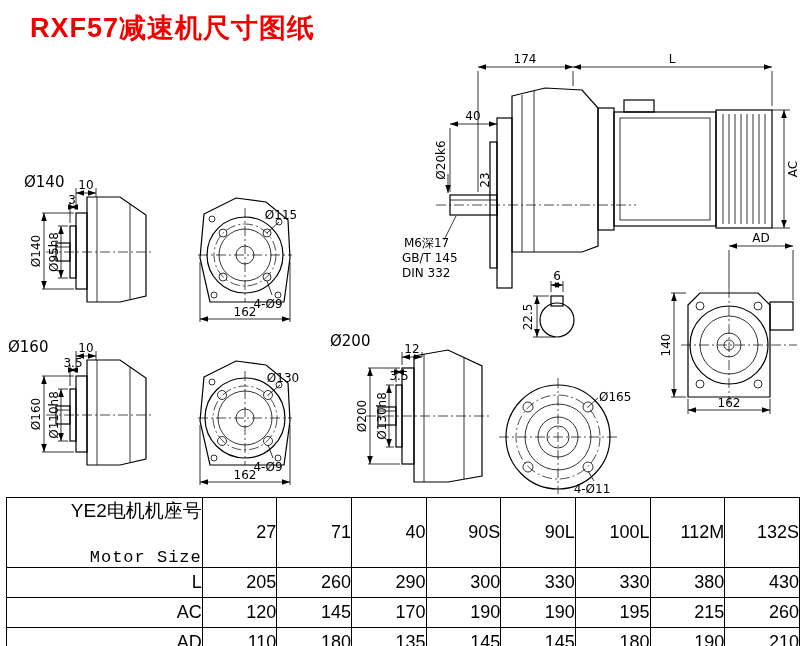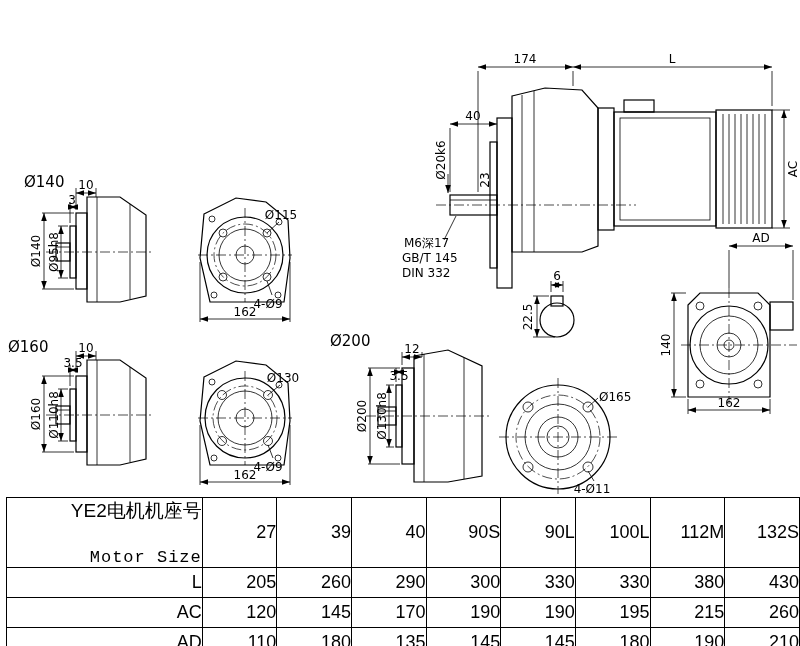--- a/index.html
+++ b/index.html
@@ -24,20 +24,21 @@
   table.spec td.c0{width:196px;}
   table.spec tr.hdr td{height:56px;}
   .cn{font-size:19px;}
   .en{font-family:"Liberation Mono",monospace;font-size:17px;letter-spacing:1px;margin-top:24px;}
 </style>
 </head>
 <body>
 
 <div id="page">
 
+  <div class="title">RXF57减速机尺寸图纸</div>
 
   <svg class="draw" width="800" height="494" viewBox="0 0 800 494">
     <defs>
       <marker id="arr" viewBox="0 0 10 10" refX="10" refY="5" markerWidth="10" markerHeight="10" orient="auto-start-reverse">
           <path d="M0,1.5 L10,5 L0,8.5 Z" fill="#000"></path>
         </marker>
     </defs>
 
     <g>
       <text class="st" x="24" y="187">Ø140</text>
@@ -279,21 +280,21 @@
   </svg>
 
   <table class="spec">
     <tbody>
         <tr class="hdr">
       <td class="c0">
         <div class="cn">YE2电机机座号</div>
         <div class="en">Motor Size</div>
       </td>
       <td>27</td>
-      <td>39</td>
+      <td>71</td>
       <td>40</td>
       <td>90S</td>
       <td>90L</td>
       <td>100L</td>
       <td>112M</td>
       <td>132S</td>
     </tr>
     <tr>
       <td class="c0">L</td>
       <td>205</td>

